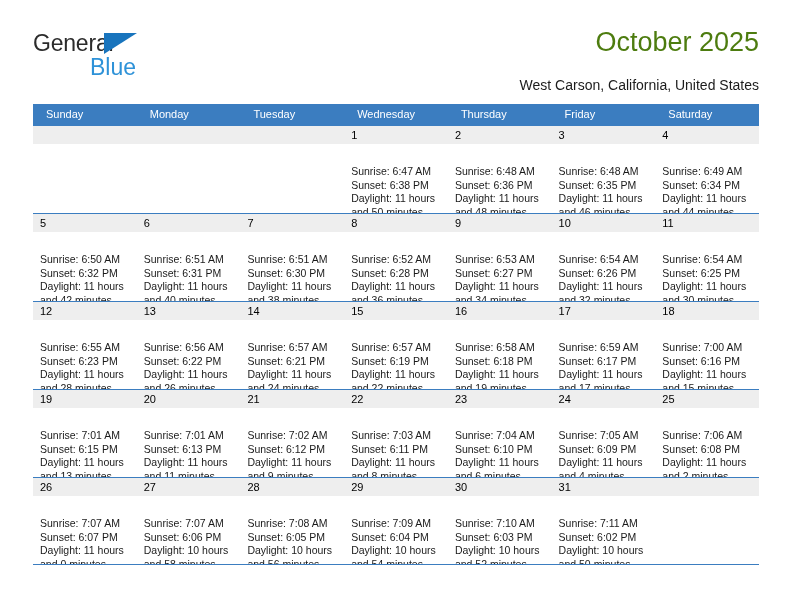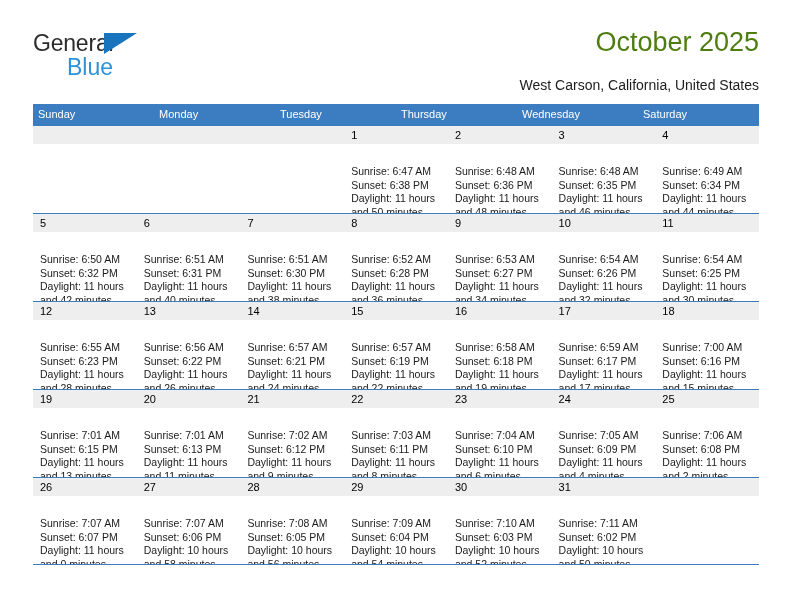--- a/index.html
+++ b/index.html
@@ -51,21 +51,21 @@
     top: 3px;
     width: 0;
     height: 0;
     border-left: 33px solid #1874bd;
     border-bottom: 21px solid transparent;
   }
   .brand-line2 {
     font-size: 23px;
     line-height: 26px;
     color: #2e92d8;
-    margin-left: 34px;
+    margin-left: 57px;
     margin-top: -2px;
     height: 26px;
     white-space: nowrap;
   }
 
   .title-block {
     position: absolute;
     right: 0;
     top: 0;
     text-align: right;
@@ -94,21 +94,21 @@
   .dow-row {
     display: flex;
     background: #3b7dc0;
     height: 21px;
   }
   .dow-cell {
     flex: 1 1 0;
     color: #ffffff;
     font-size: 11px;
     line-height: 21px;
-    padding-left: 5px;
+    padding-left: 13px;
     box-sizing: border-box;
     white-space: nowrap;
     overflow: hidden;
   }
   .week-row {
     display: flex;
     border-top: 1px solid #3b7dc0;
     height: 88px;
     box-sizing: border-box;
   }
@@ -160,22 +160,23 @@
       <div class="cal-subtitle">West Carson, California, United States</div>
     </div>
 
   </div>
 
   <div class="calendar">
     <div class="dow-row">
       <div class="dow-cell">Sunday</div>
       <div class="dow-cell">Monday</div>
       <div class="dow-cell">Tuesday</div>
+      <div class="dow-cell">Wednesday</div>
       <div class="dow-cell">Thursday</div>
-      <div class="dow-cell">Wednesday</div>
+      <div class="dow-cell">Friday</div>
       <div class="dow-cell">Saturday</div>
     </div>
     <div id="weeks-container">
         <div class="week-row">
           <div class="day-cell cell-empty">
             <div class="day-strip"></div>
           </div>
           <div class="day-cell cell-empty">
             <div class="day-strip"></div>
           </div>

